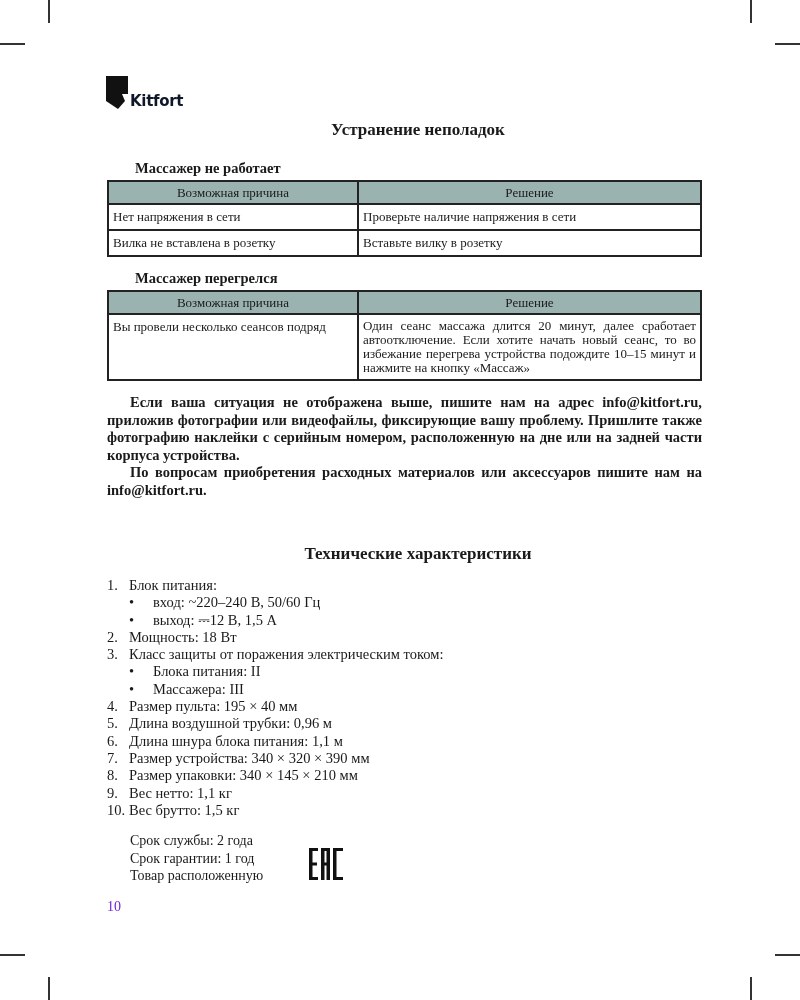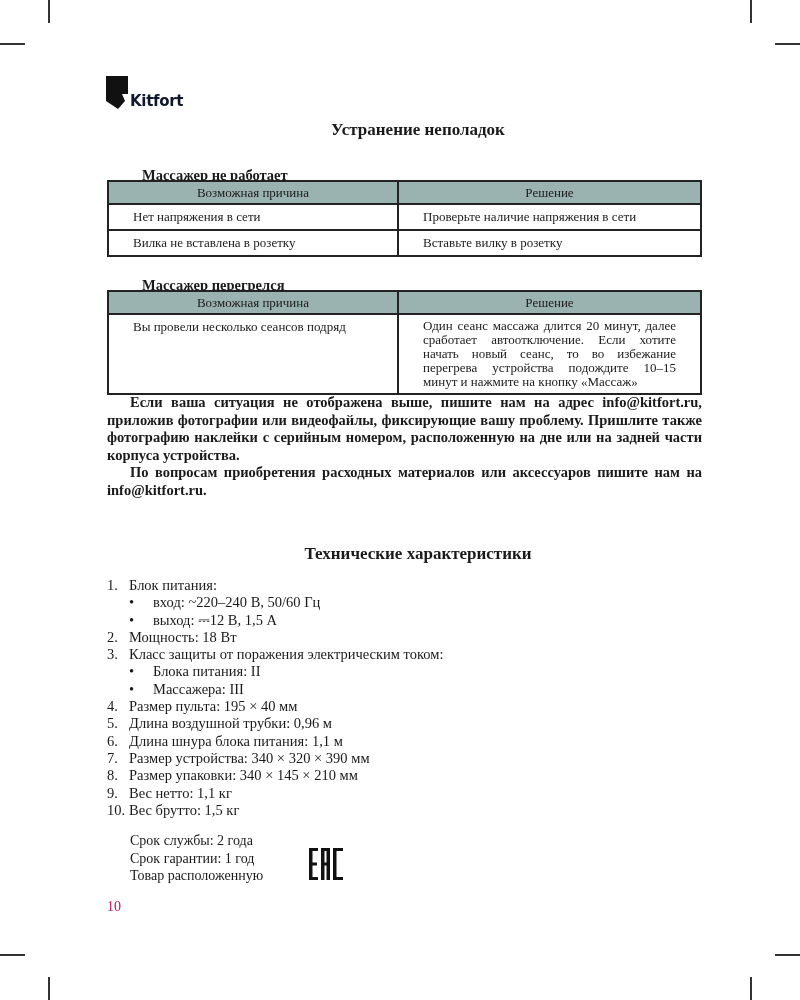--- a/index.html
+++ b/index.html
@@ -4,38 +4,38 @@
   <style>
     html, body { margin: 0; padding: 0; background: #ffffff; }
     body { width: 800px; height: 1000px; position: relative; overflow: hidden;
            font-family: "Liberation Serif", "DejaVu Serif", serif; color: #1a1a1a; }
     .crop { position: absolute; background: #333; }
     .logo { position: absolute; left: 106px; top: 76px; height: 36px; }
     .logo svg { position: absolute; left: 0; top: 0; }
     .logo-text { position: absolute; left: 24px; top: 16px; font-family: "DejaVu Sans", sans-serif;
                  font-weight: bold; font-size: 15px; letter-spacing: -0.3px; color: #0f172a; white-space: nowrap; }
     h1 { position: absolute; margin: 0; font-size: 17px; font-weight: bold; left: 0; width: 836px; text-align: center; }
-    h2 { position: absolute; margin: 12px; font-size: 14.5px; font-weight: bold; left: 130px; }
+    h2 { position: absolute; margin: 5px; font-size: 14.5px; font-weight: bold; left: 130px; }
     table.t { position: absolute; left: 107px; width: 595px; border-collapse: collapse; font-size: 13px; }
-    table.t td, table.t th { border: 2px solid #222; padding: 0 24px; vertical-align: top; }
+    table.t td, table.t th { border: 2px solid #222; padding: 0 4px; vertical-align: top; }
     table.t th { background: #9bb3b0; font-weight: normal; text-align: center; height: 21px; line-height: 21px; }
     table.t td.c1 { width: 240px; }
     table.t td.just { text-align: justify; line-height: 14px; padding-top: 4px; padding-bottom: 4px; }
     .row-cell { height: 24px; line-height: 24px; }
     .para { position: absolute; left: 107px; width: 595px; font-size: 14.5px; line-height: 17.5px; text-align: justify; margin: 0; }
     .para p { margin: 0; text-indent: 23px; font-weight: bold; }
     .specs { position: absolute; left: 107px; top: 577px; font-size: 14.5px; line-height: 17.3px; }
     .spec-row { position: relative; height: 17.3px; white-space: nowrap; }
     .spec-num { position: absolute; left: 0; }
     .spec-text { position: absolute; left: 22px; }
     .spec-bullet { position: absolute; left: 22px; }
     .spec-sub { position: absolute; left: 46px; }
     .footer-lines { position: absolute; left: 130px; top: 832px; font-size: 14px; line-height: 17.5px; }
     .eac { position: absolute; left: 309px; top: 848px; }
-    .page-num { position: absolute; left: 107px; top: 899px; font-size: 14px; color: #be185d; }
+    .page-num { position: absolute; left: 107px; top: 899px; font-size: 14px; color: #6d28d9; }
   </style>
 </head>
 <body>
 
 <div class="crop" style="left:48px;top:0;width:2px;height:23px;"></div>
 <div class="crop" style="left:0;top:43px;width:25px;height:2px;"></div>
 <div class="crop" style="left:750px;top:0;width:2px;height:23px;"></div>
 <div class="crop" style="left:775px;top:43px;width:25px;height:2px;"></div>
 <div class="crop" style="left:0;top:954px;width:25px;height:2px;"></div>
 <div class="crop" style="left:48px;top:977px;width:2px;height:23px;"></div>

